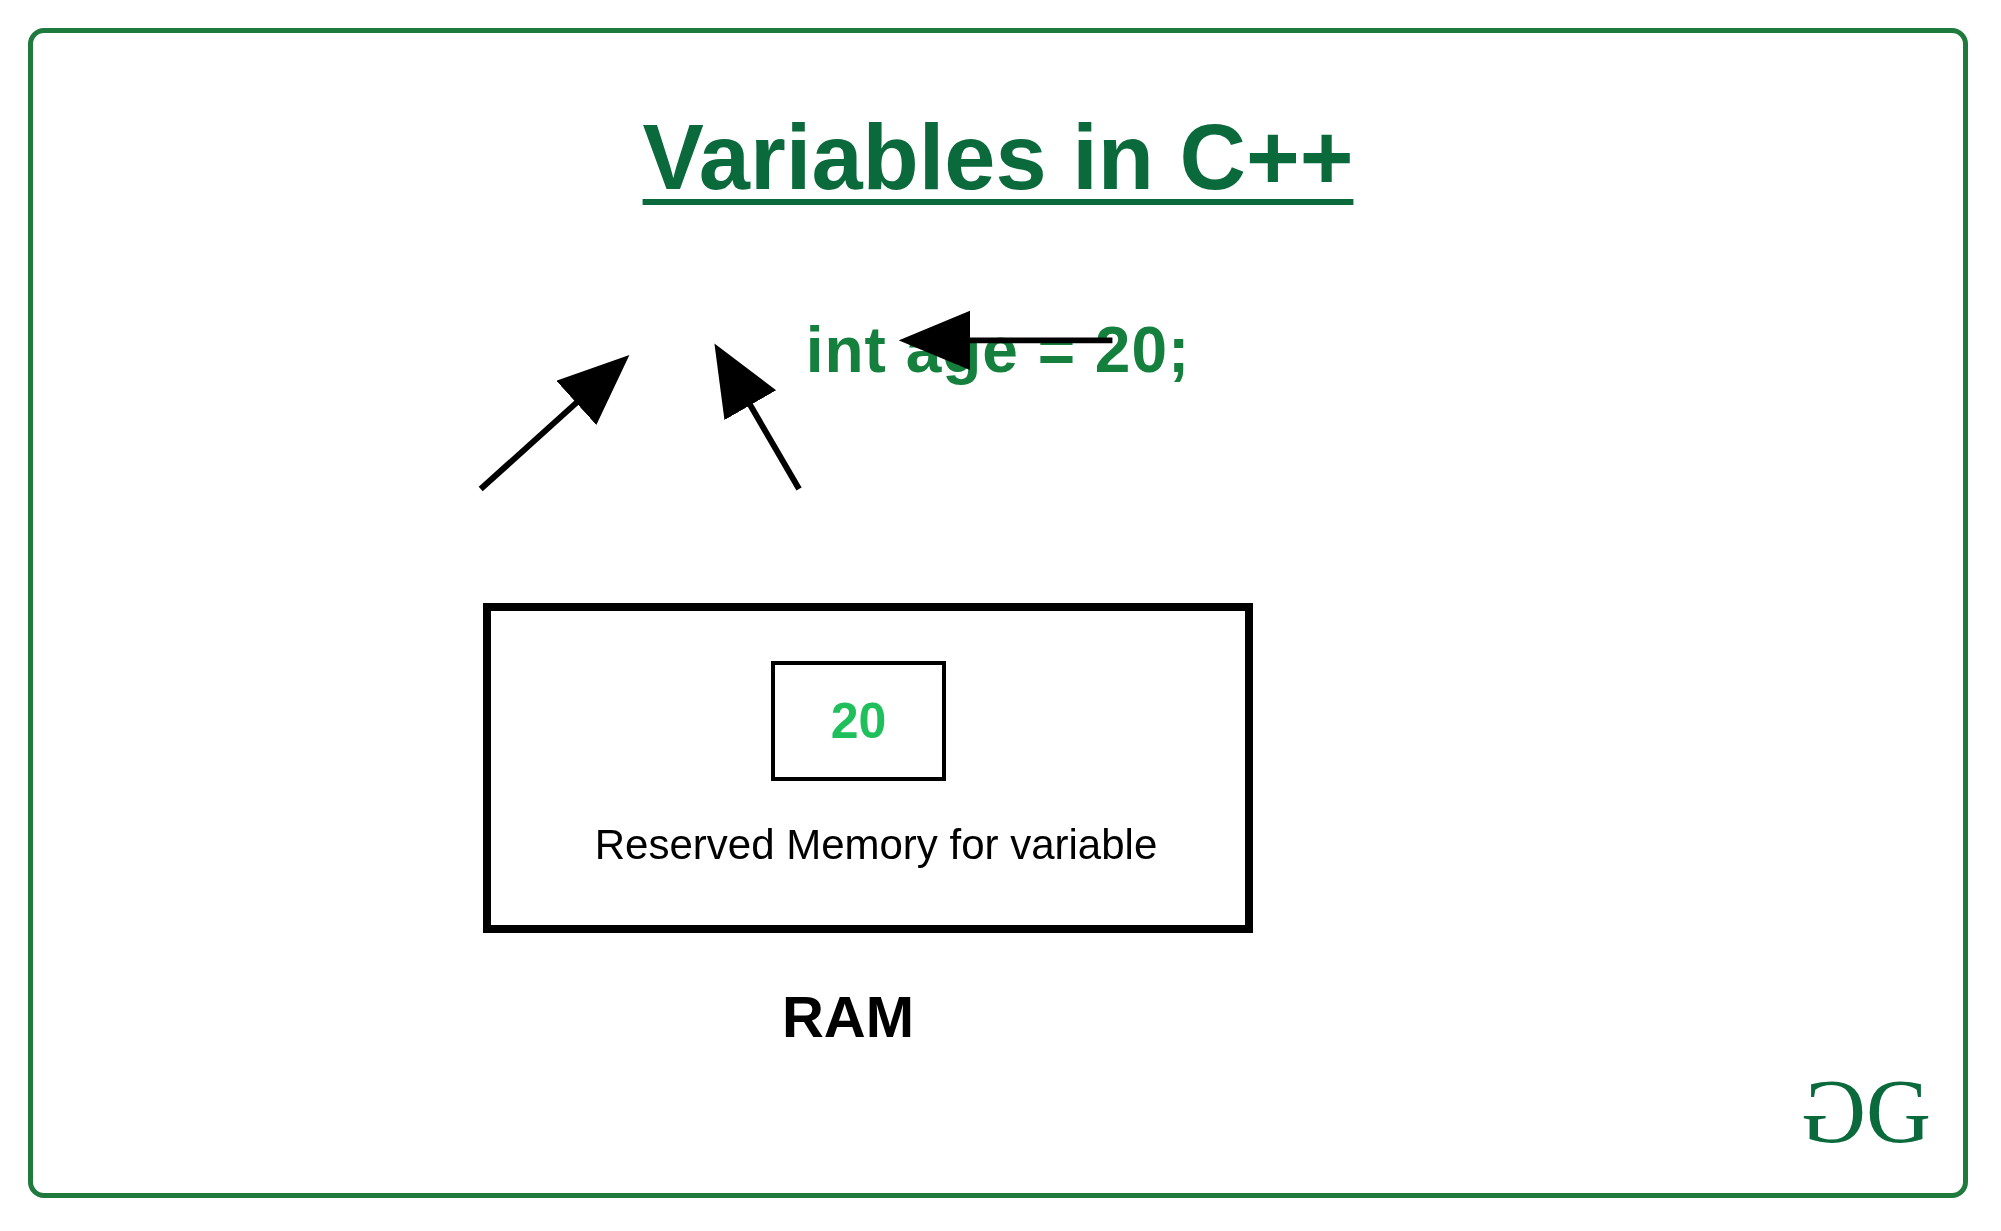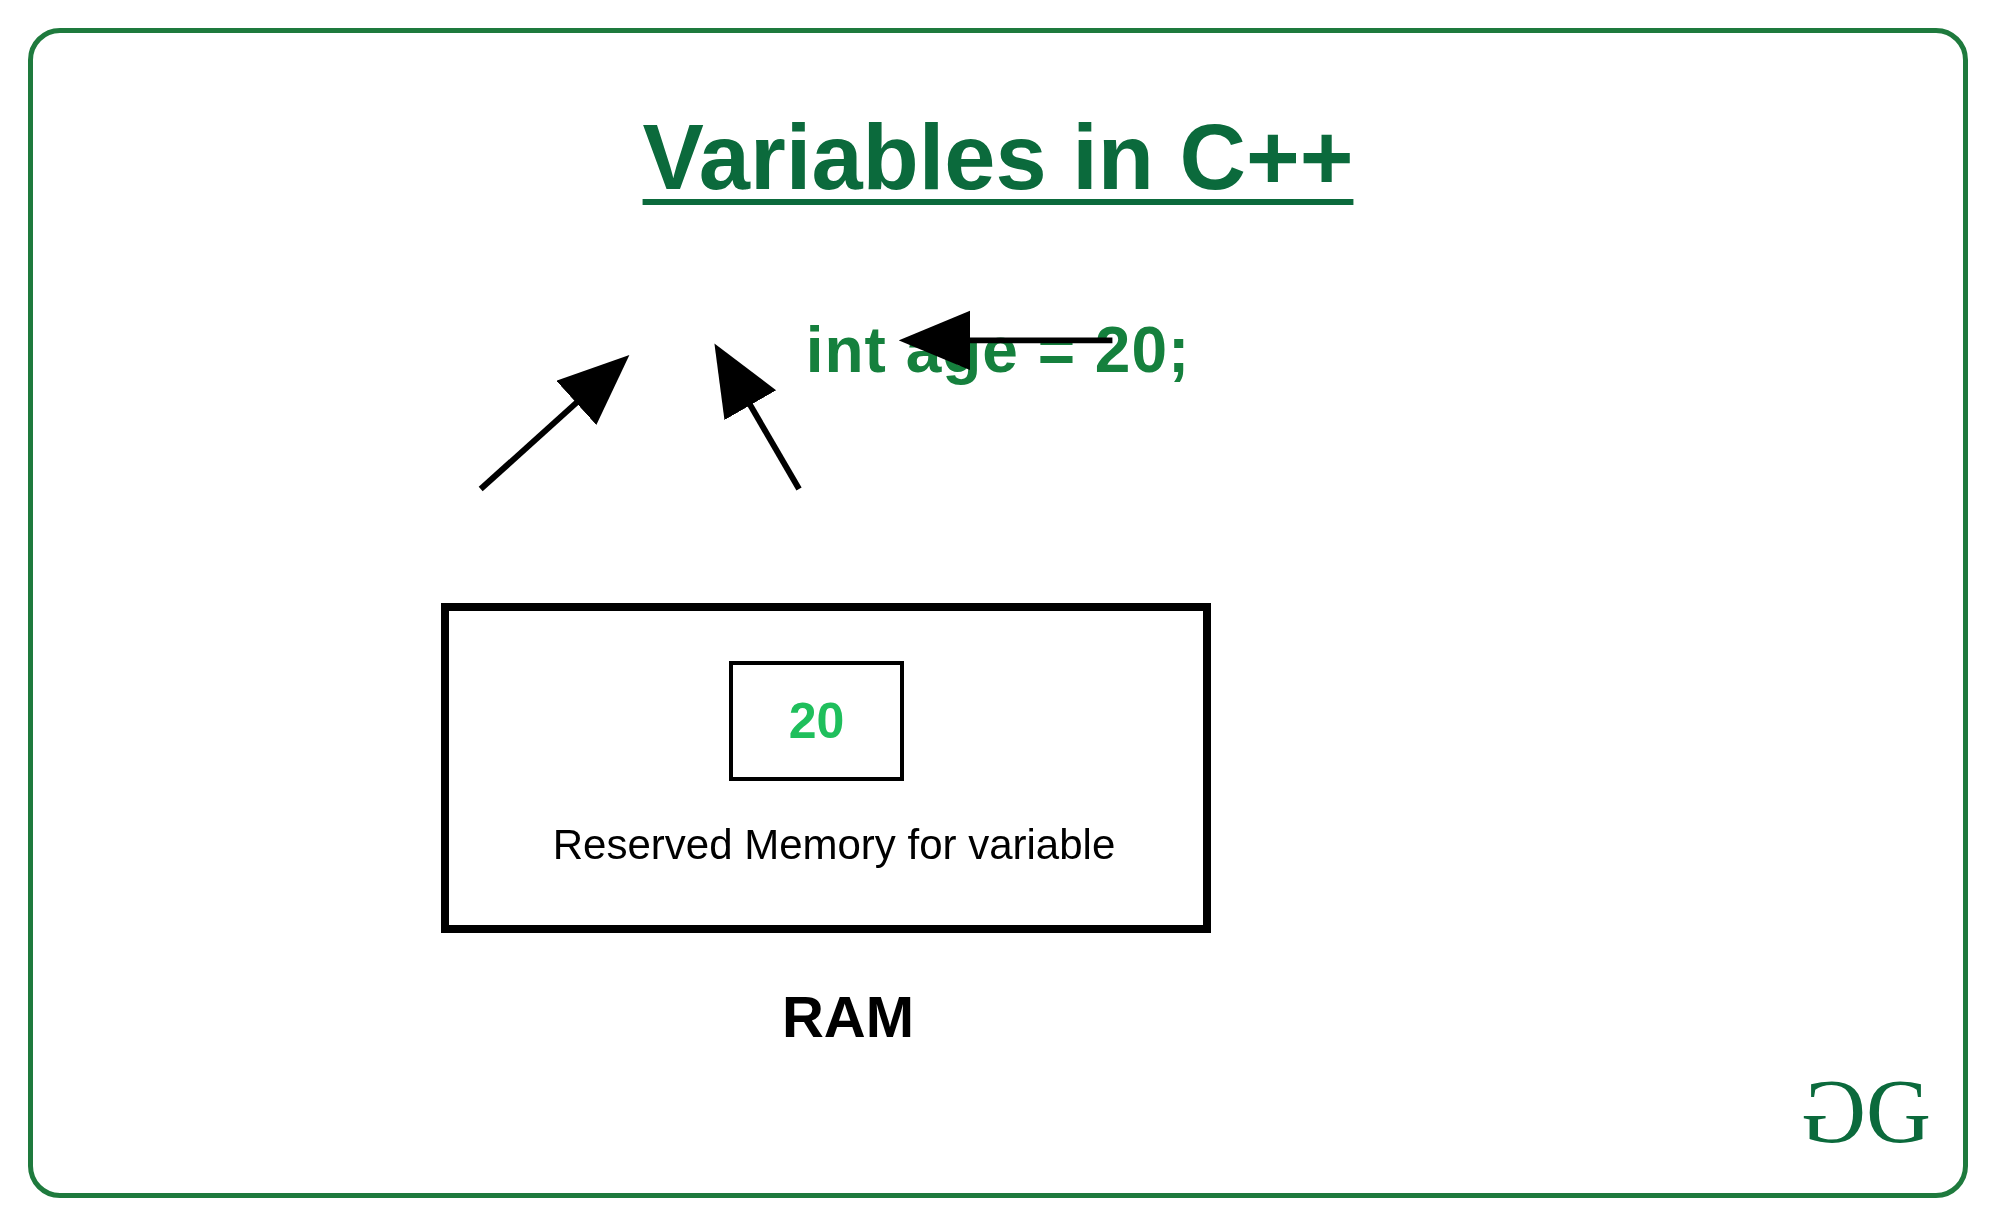--- a/index.html
+++ b/index.html
@@ -10,21 +10,21 @@
     background: #ffffff;
     font-family: Arial, Helvetica, sans-serif;
   }
   .frame {
     position: absolute;
     left: 28px;
     top: 28px;
     width: 1940px;
     height: 1170px;
     border: 5px solid #1e7a3d;
-    border-radius: 32px;
+    border-radius: 16px;
     box-sizing: border-box;
     background: #fff;
   }
   .title {
     position: absolute;
     top: 72px;
     left: 0;
     width: 100%;
     text-align: center;
     color: #0b6a3c;
@@ -50,21 +50,21 @@
     font-size: 58px;
     font-weight: 700;
     color: #000;
   }
   .label-value { top: 272px; left: 1100px; }
   .label-datatype { top: 454px; left: 310px; }
   .label-varname { top: 454px; left: 680px; }
   .ram-box {
     position: absolute;
     top: 570px;
-    left: 408px;
+    left: 450px;
     width: 770px;
     height: 330px;
     border: 8px solid #000;
     box-sizing: border-box;
   }
   .value-box {
     position: absolute;
     top: 50px;
     left: 280px;
     width: 175px;

